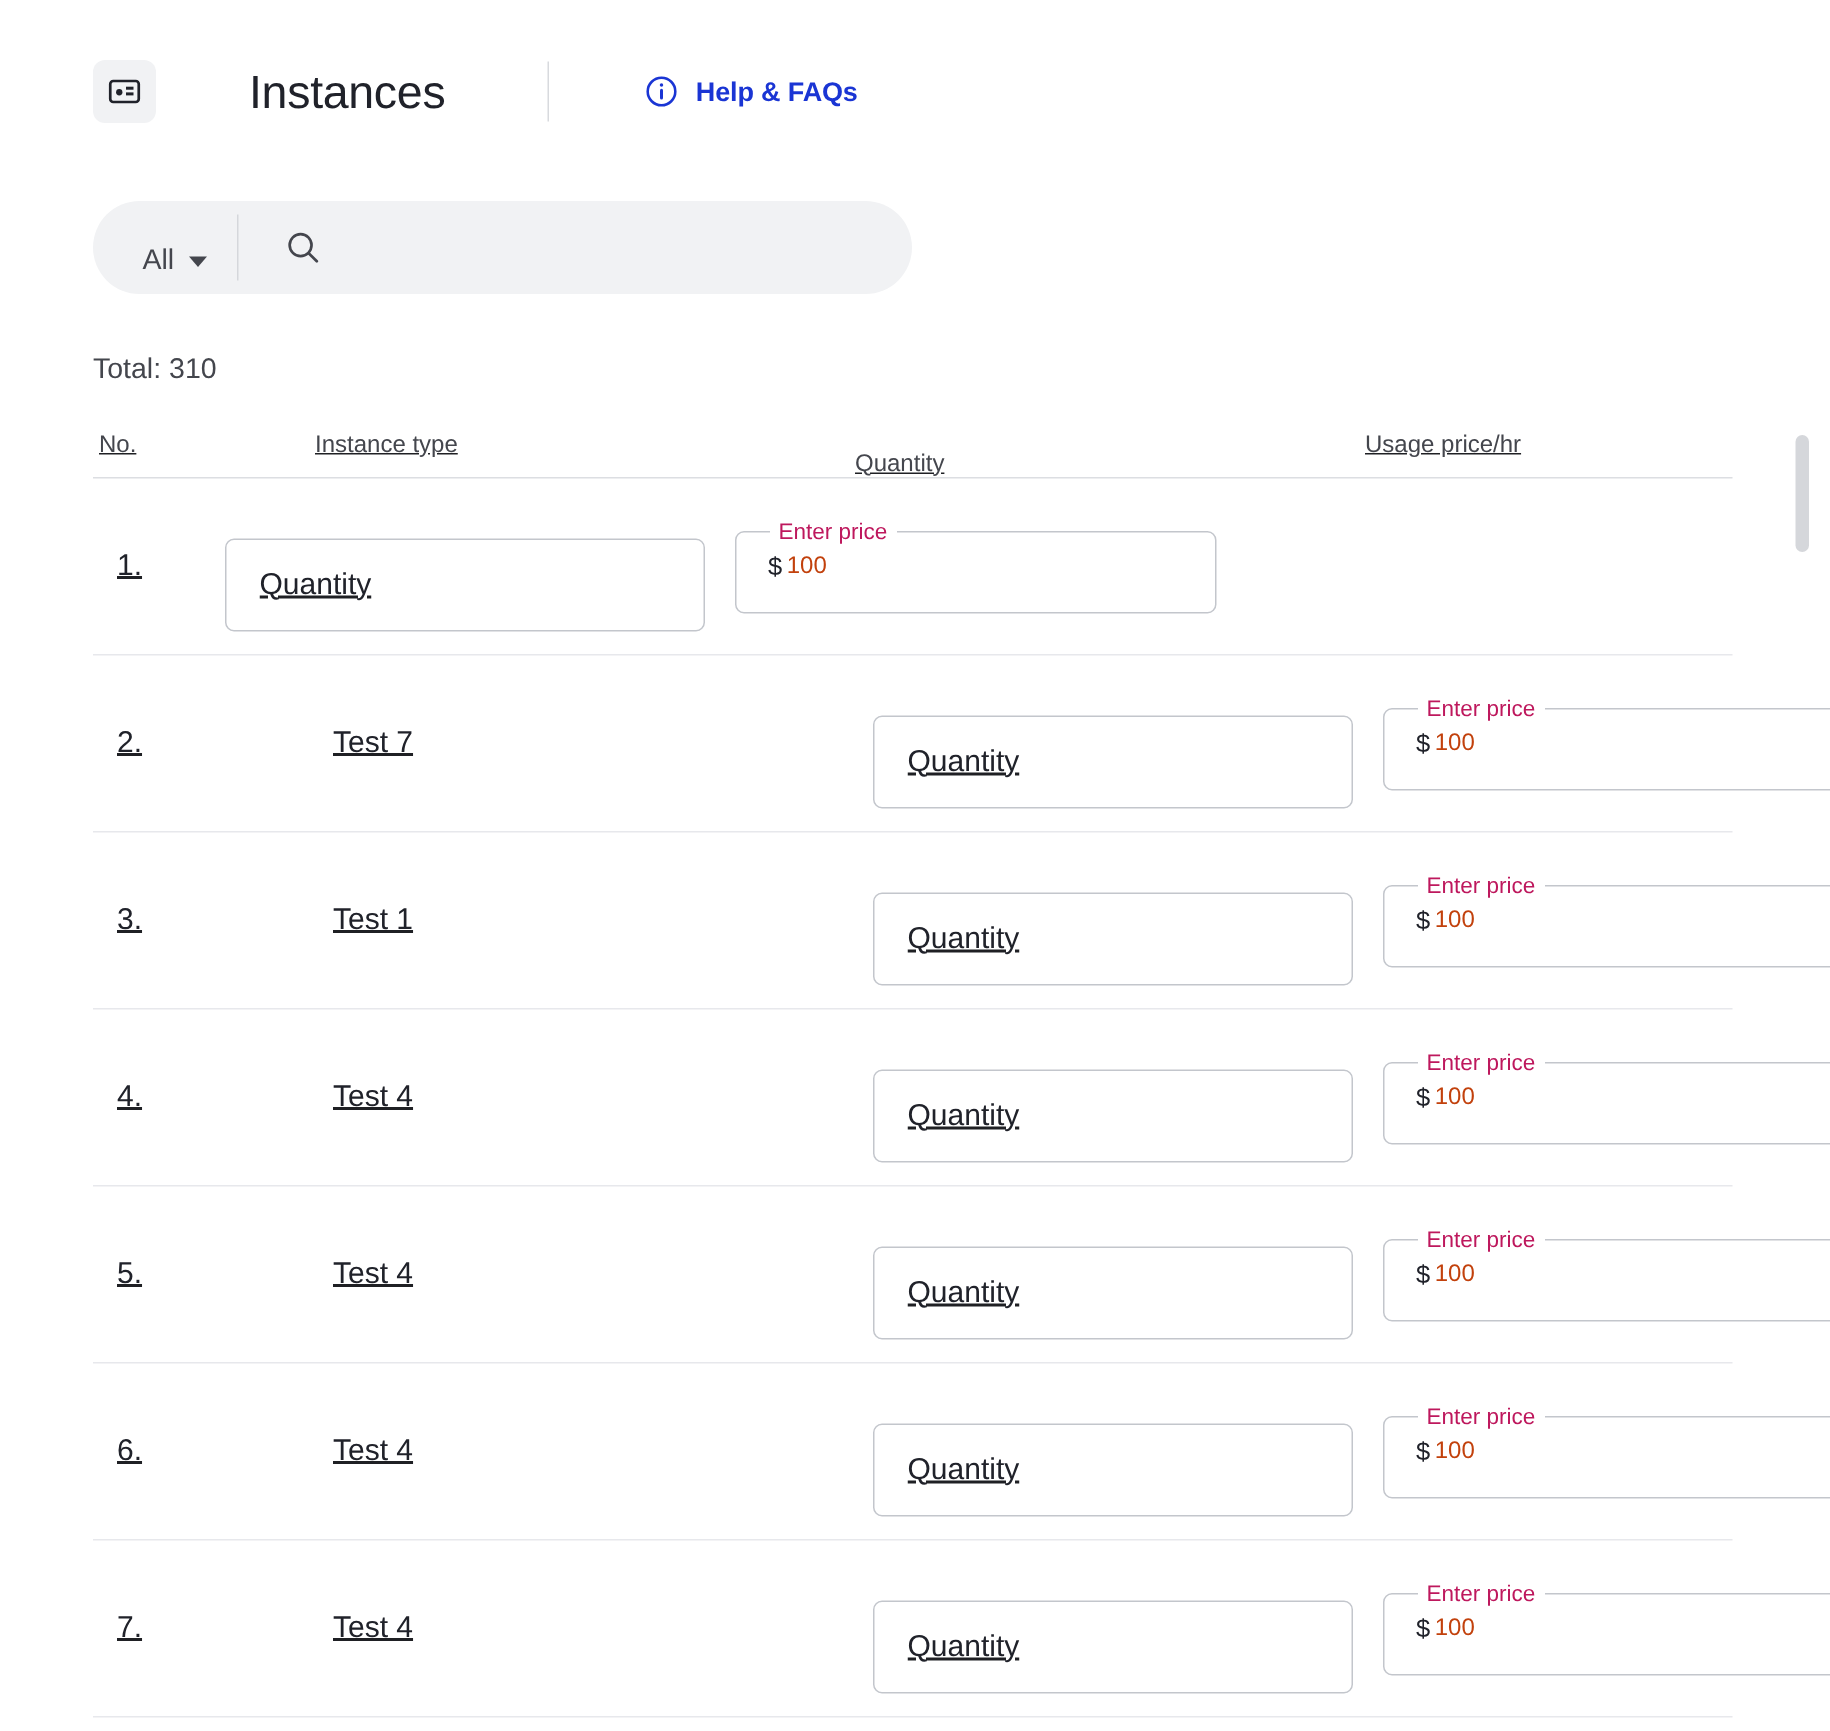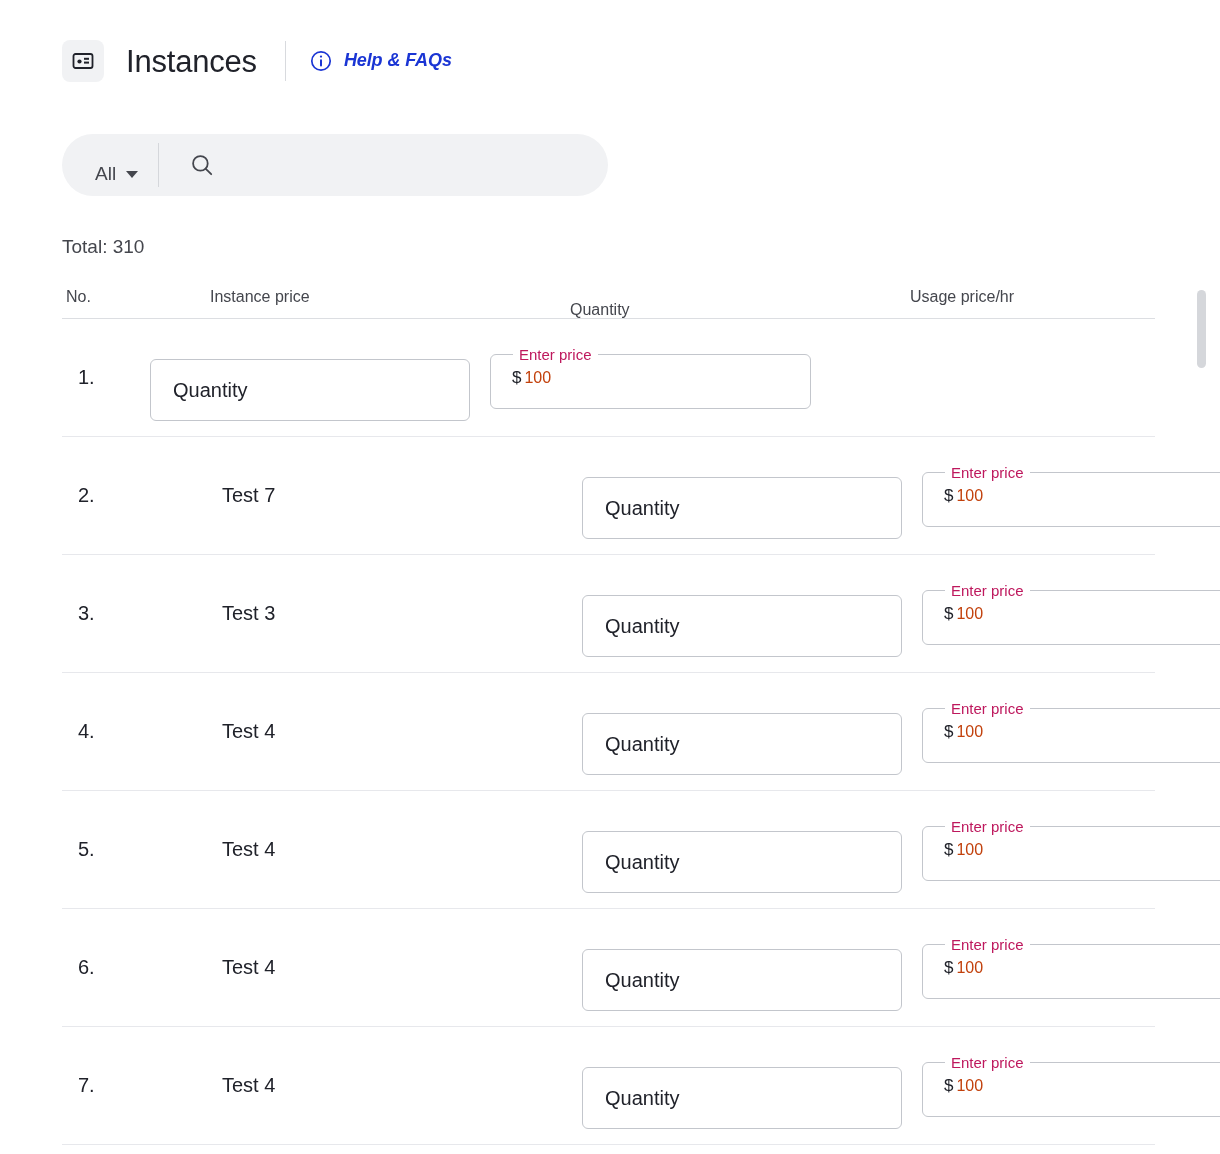--- a/index.html
+++ b/index.html
@@ -15,20 +15,21 @@
     position: relative;
     overflow: hidden;
   }
 
   
   .page-header {
     display: flex;
     align-items: center;
     padding: 30px 0 0 62px;
     height: 62px;
+    gap: 40px;
   }
   .app-icon {
     width: 42px;
     height: 42px;
     border-radius: 8px;
     background: #f1f2f4;
     display: flex;
     align-items: center;
     justify-content: center;
     flex: none;
@@ -42,24 +43,23 @@
     line-height: 1;
   }
   .header-divider {
     width: 1px;
     height: 40px;
     background: #d8dade;
     margin: 0 24px 0 28px;
   }
   .help-link {
     display: flex;
-    align-items: flex-start;
+    align-items: flex-end;
     text-decoration: none;
     cursor: pointer;
-    font-style: italic;
   }
   .help-icon {
     width: 22px;
     height: 22px;
     flex: none;
     margin-right: 12px;
   }
   .help-label {
     color: #1a35d4;
     font-size: 18px;
@@ -130,20 +130,21 @@
   .total-line {
     margin: 40px 0 0 62px;
     font-size: 19px;
     color: #44464d;
   }
 
   
   .table {
     margin: 18px 0 0 62px;
     width: 1093px;
+    text-decoration: underline;
   }
   .thead {
     display: flex;
     align-items: center;
     height: 42px;
     border-bottom: 1px solid #dcdee2;
   }
   .col-no     { width: 72px; flex: none; }
   .col-type   { width: 360px; flex: none; }
   .col-qty    { width: 340px; flex: none; margin-top: 25px; }
@@ -306,21 +307,21 @@
       </svg>
     </span>
   </div>
 </div>
 
 <div class="total-line">Total: 310</div>
 
 <div class="table">
   <div class="thead">
     <div class="th col-no">No.</div>
-    <div class="th col-type">Instance price</div>
+    <div class="th col-type">Instance type</div>
     <div class="th col-qty">Quantity</div>
     <div class="th col-price">Usage price/hr</div>
   </div>
 
   <div class="row">
     <div class="cell-no col-no">1.</div>
     <div class="col-qty">
       <div class="qty-box">
         <input class="qty-input" type="text" placeholder="Quantity" style="">
       </div>
@@ -354,21 +355,21 @@
         <div class="price-inner">
           <span class="price-prefix">$</span>
           <input class="price-input" type="text" value="100" style="">
         </div>
       </div>
     </div>
   </div>
 
   <div class="row">
     <div class="cell-no col-no">3.</div>
-    <div class="cell-type col-type">Test 3</div>
+    <div class="cell-type col-type">Test 1</div>
     <div class="col-qty">
       <div class="qty-box">
         <input class="qty-input" type="text" placeholder="Quantity" style="">
       </div>
     </div>
     <div class="col-price">
       <div class="price-field">
         <fieldset class="price-fieldset">
           <legend class="price-legend">Enter price</legend>
         </fieldset>

